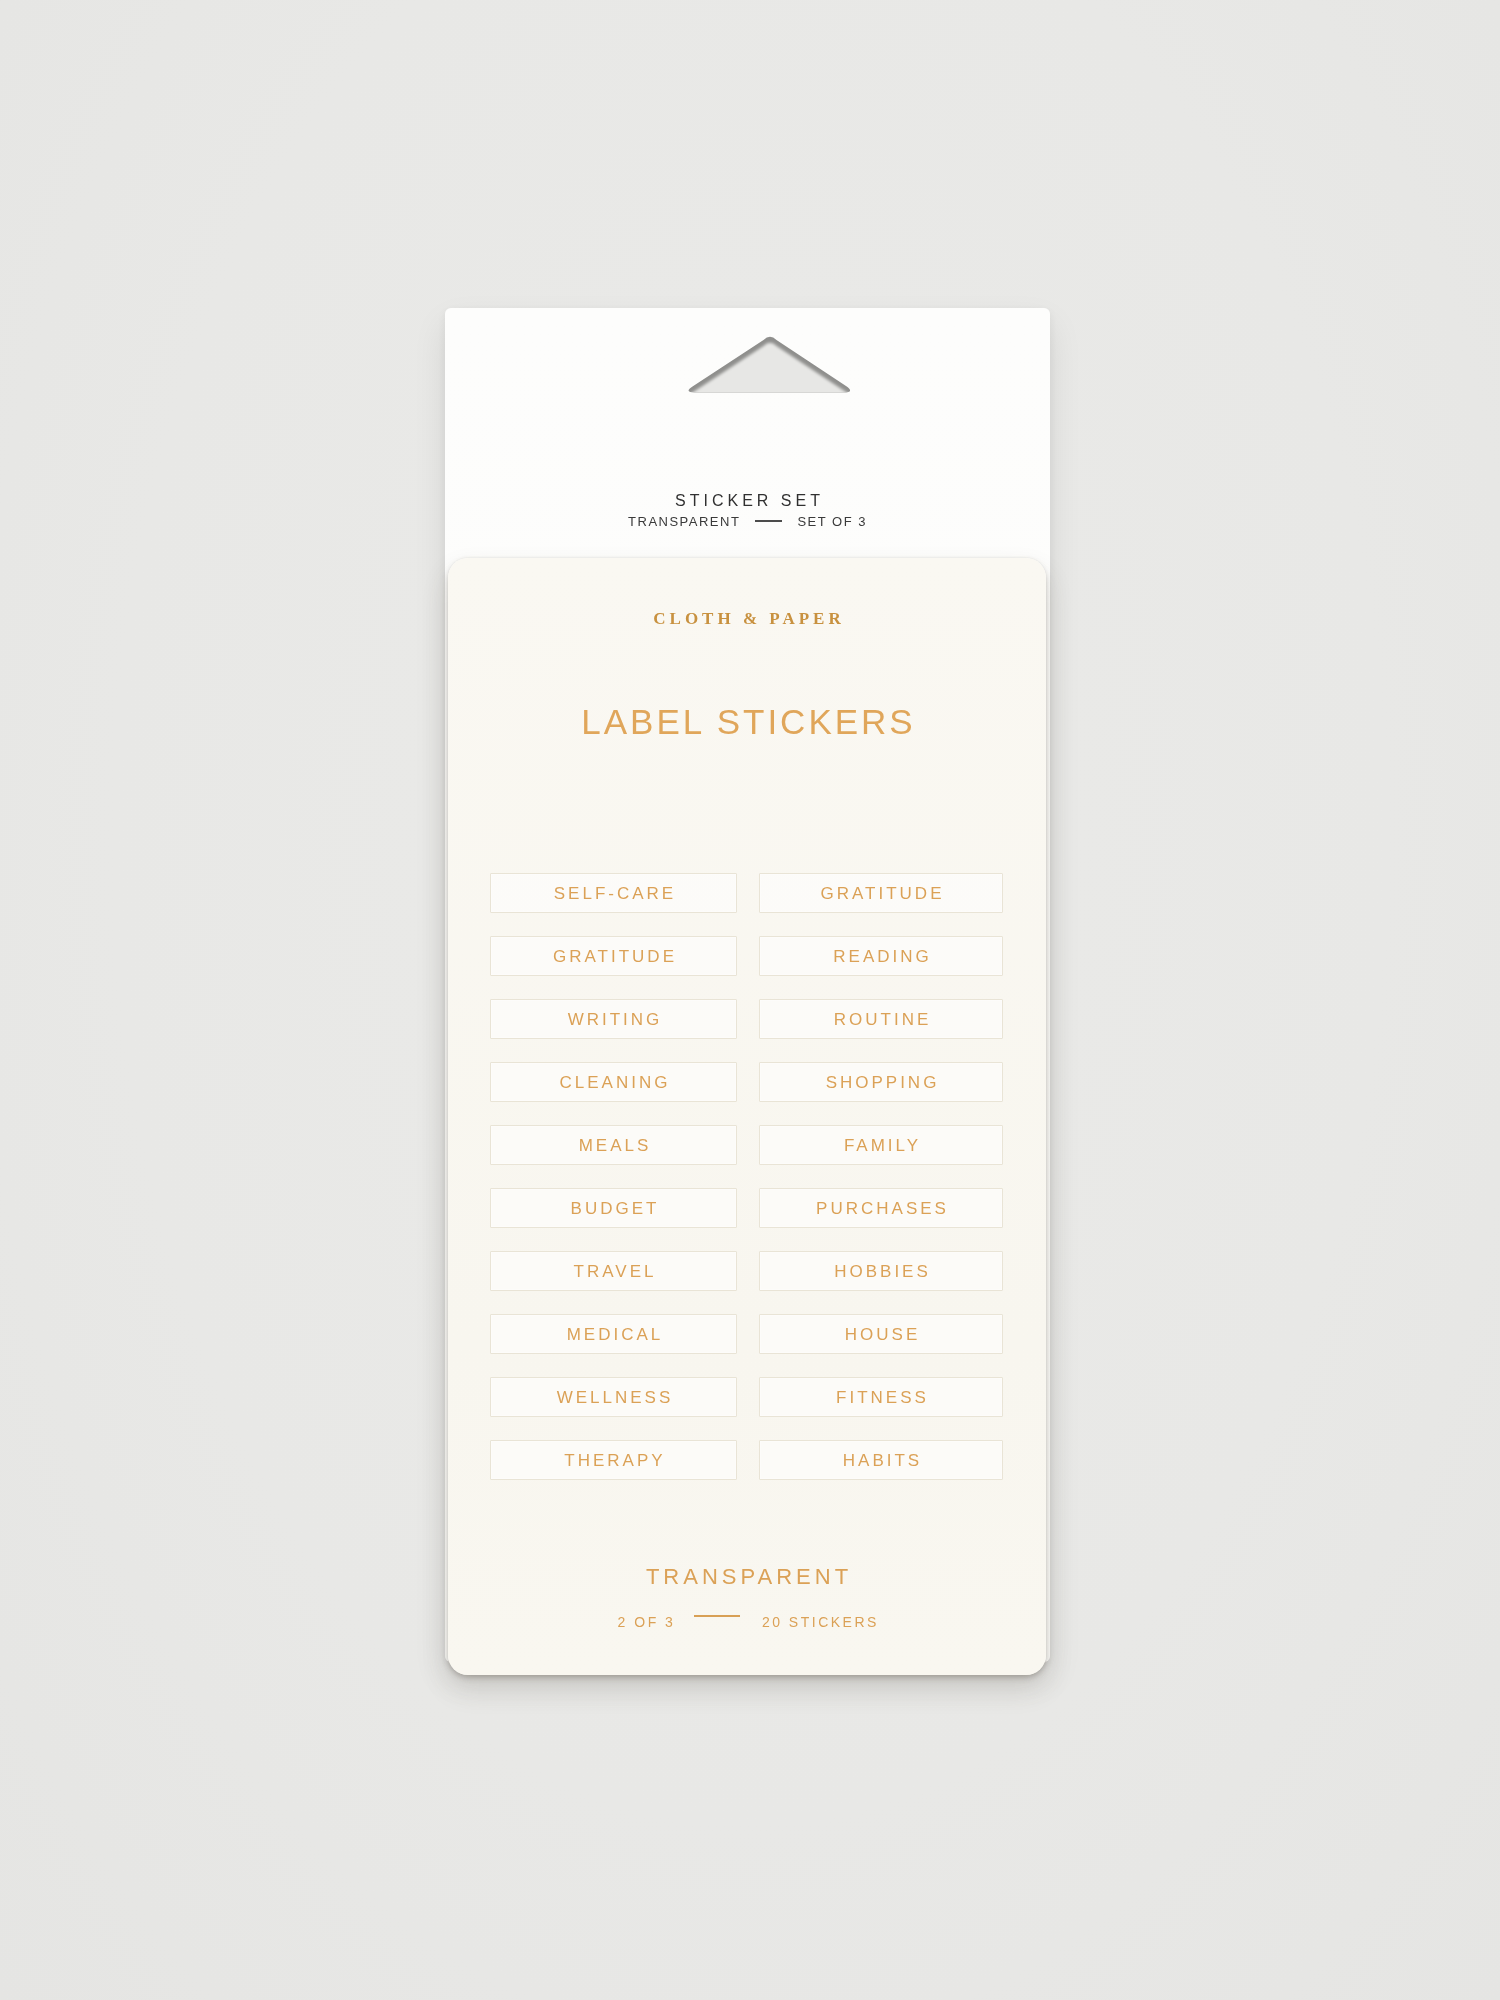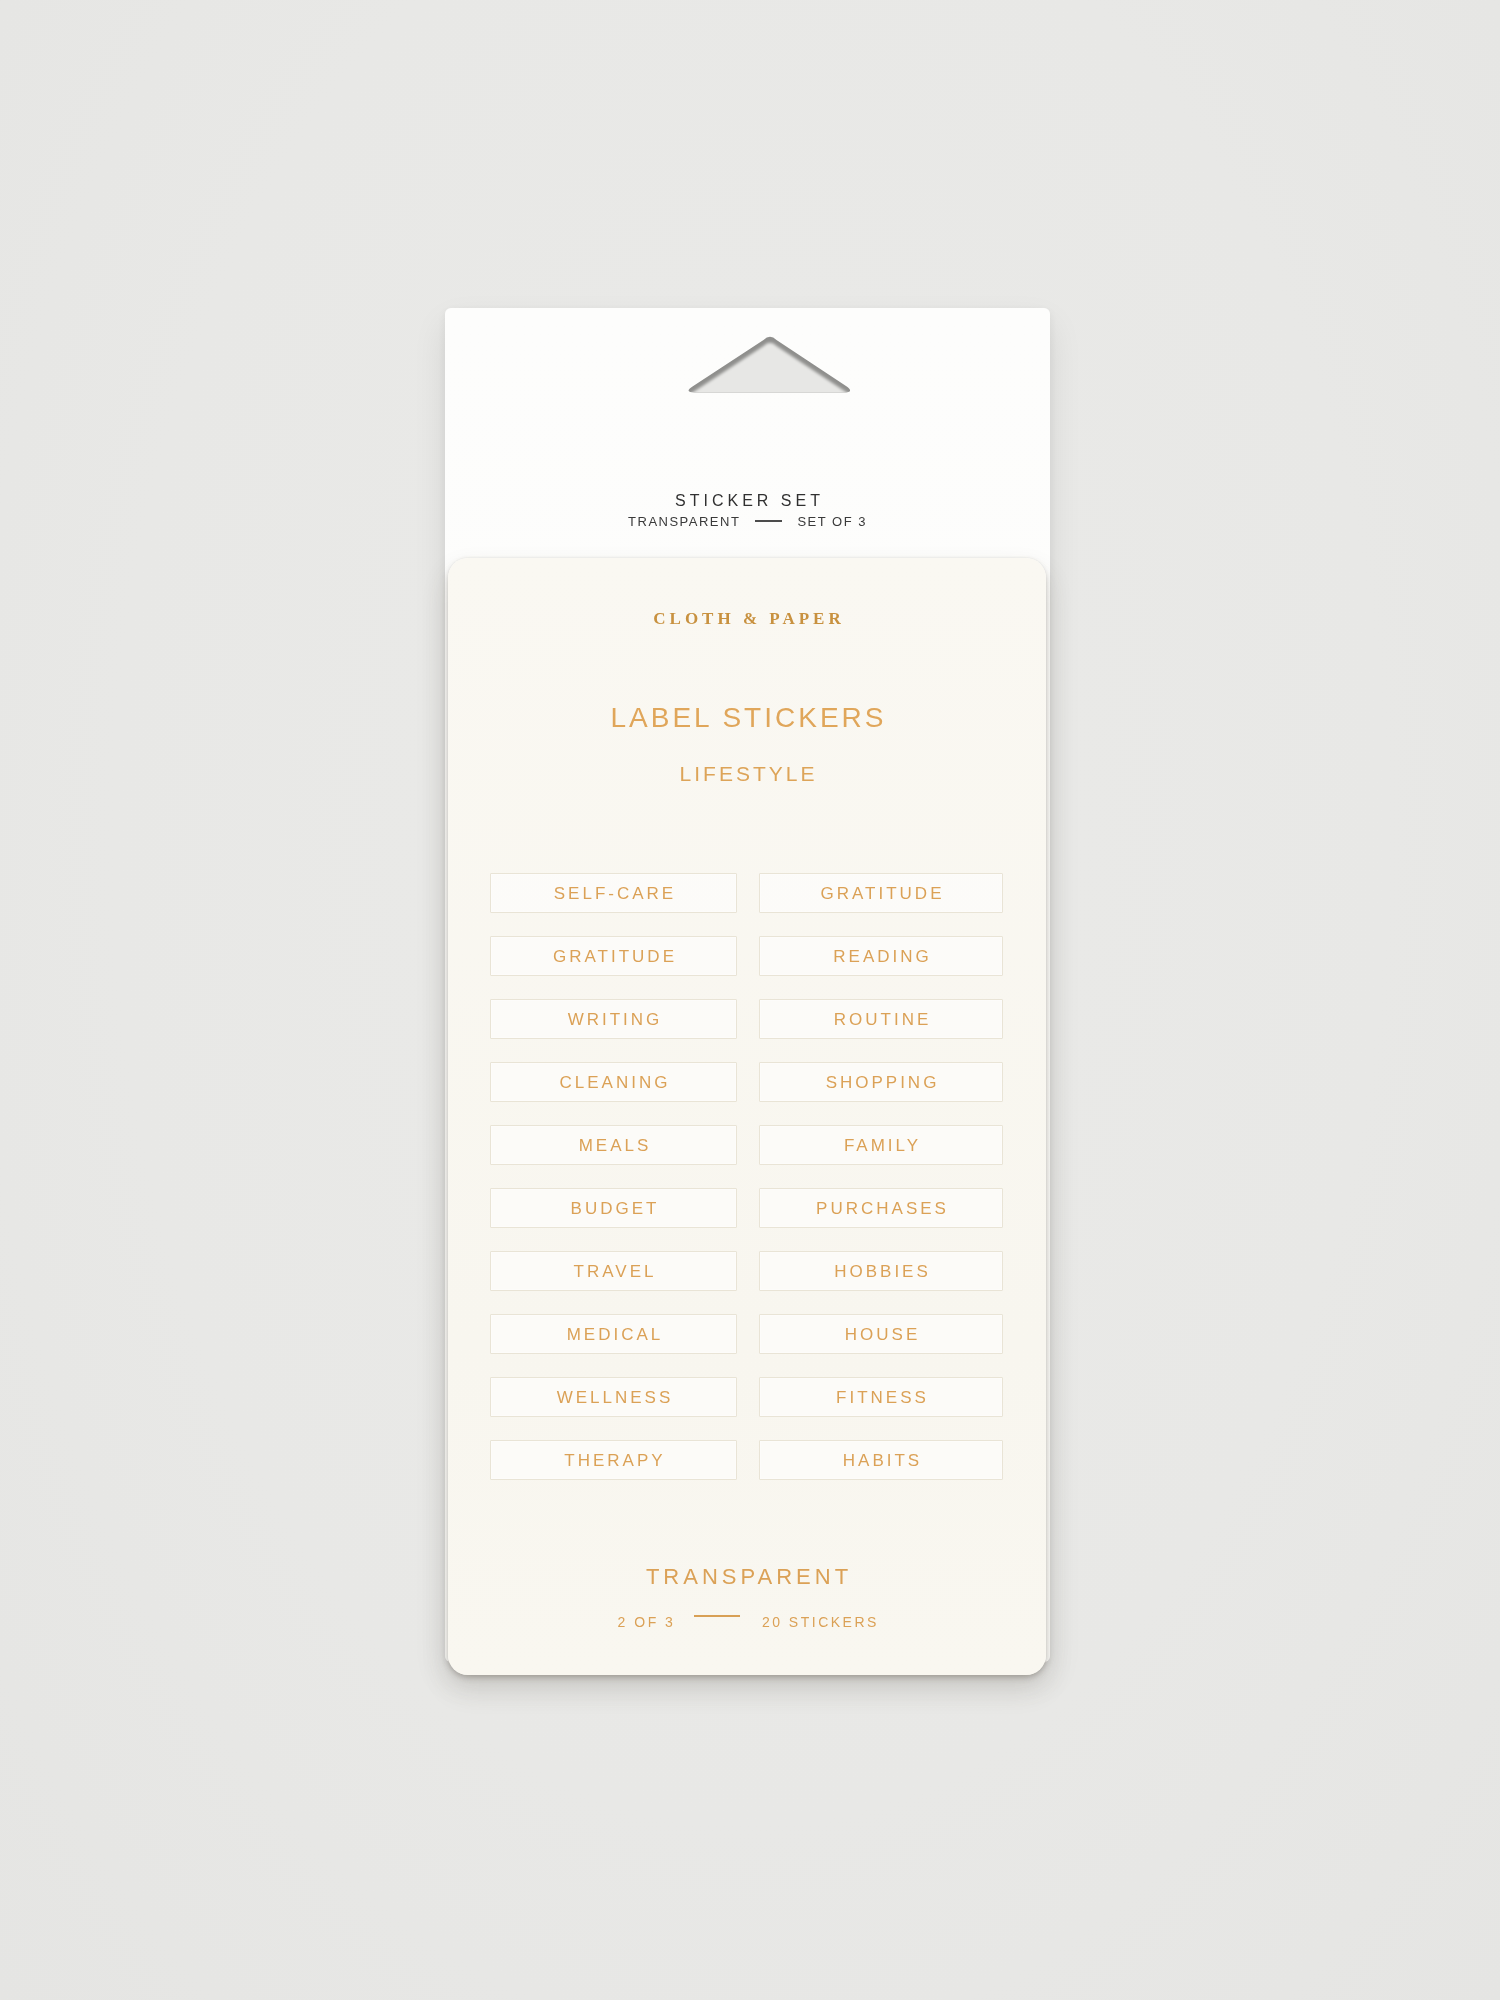--- a/index.html
+++ b/index.html
@@ -45,21 +45,21 @@
                0 3px 6px -1px rgba(75,68,55,0.38),
                0 14px 28px rgba(75,68,55,0.14);
   }
   .brand {
     position:absolute; left:0; right:0; top:52px; text-align:center;
     font-family:"Liberation Serif", serif; font-weight:bold;
     font-size:17px; letter-spacing:4px; text-indent:4px; color:#c8913f; line-height:1;
   }
   .sheet-title {
     position:absolute; left:0; right:0; top:146px; text-align:center;
-    font-size:28px; letter-spacing:3px; text-indent:3px; color:#e0a65a; font-weight:400; line-height:1;
+    font-size:35px; letter-spacing:3px; text-indent:3px; color:#e0a65a; font-weight:400; line-height:1;
   }
   .sheet-category {
     position:absolute; left:0; right:0; top:205px; text-align:center;
     font-size:21px; letter-spacing:3px; text-indent:3px; color:#dda458; font-weight:400; line-height:1;
   }
   .grid {
     position:absolute; left:42px; top:315px;
     display:grid; grid-template-columns:247px 244px; column-gap:22px;
     grid-auto-rows:40px; row-gap:23px;
   }
@@ -109,21 +109,20 @@
     <div class="pkg-meta">
       <span>TRANSPARENT</span>
       <span class="dash"></span>
       <span>SET OF 3</span>
     </div>
   </div>
 
   <div class="sheet">
     <div class="brand">CLOTH &amp; PAPER</div>
     <div class="sheet-title">LABEL STICKERS</div>
-    <div class="sheet-category">LIFESTYLE</div>
 
     <div class="grid">
       <div class="cell">SELF-CARE</div>
       <div class="cell">GRATITUDE</div>
       <div class="cell">GRATITUDE</div>
       <div class="cell">READING</div>
       <div class="cell">WRITING</div>
       <div class="cell">ROUTINE</div>
       <div class="cell">CLEANING</div>
       <div class="cell">SHOPPING</div>

